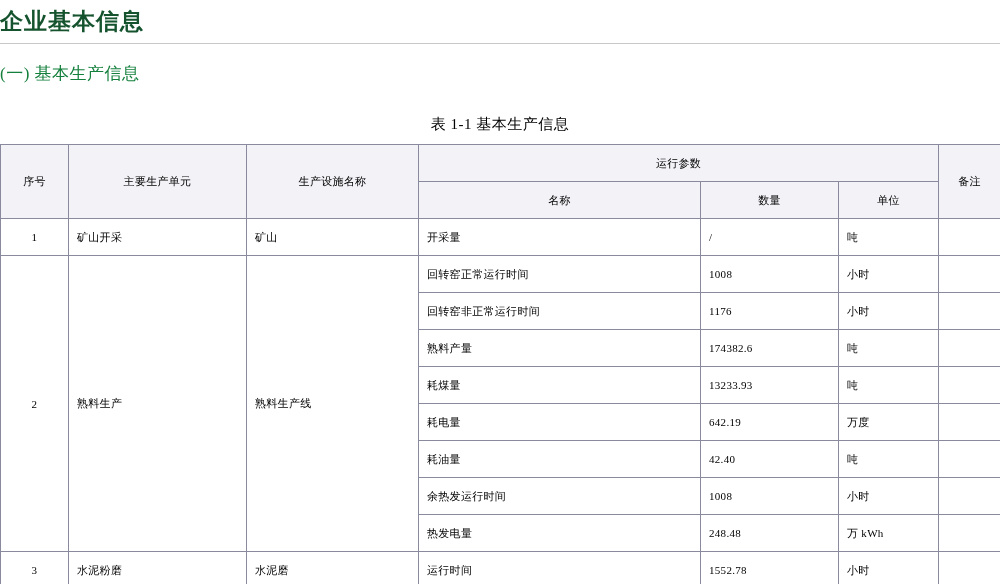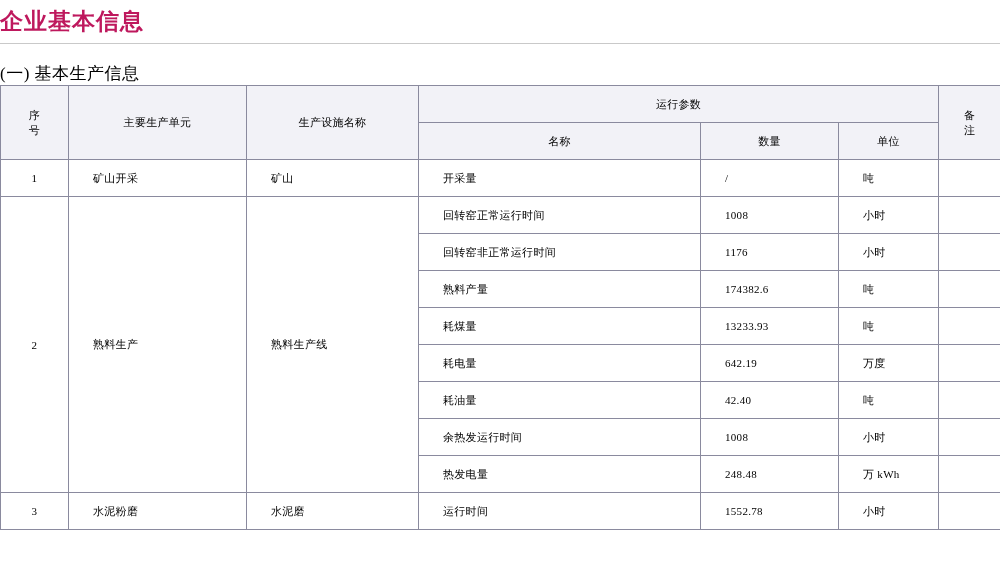--- a/index.html
+++ b/index.html
@@ -17,54 +17,54 @@
   .page {
     position: relative;
     width: 1000px;
     height: 584px;
     box-sizing: border-box;
   }
   .doc-title {
     font-family: "Liberation Sans", "DejaVu Sans", sans-serif;
     font-size: 23px;
     font-weight: bold;
-    color: #be185d;
+    color: #14532d;
     margin: 6px 0 0 0;
     padding: 0 0 6px 0;
     letter-spacing: 1px;
   }
   .title-rule {
     border: 0;
     border-top: 1px solid #c9c9c9;
     margin: 0 0 0 0;
   }
   .section-heading {
     font-family: "Liberation Serif", "DejaVu Serif", serif;
     font-size: 17px;
-    color: #000000;
+    color: #15803d;
     margin: 18px 0 0 0;
     letter-spacing: 0.5px;
   }
   .table-caption {
     text-align: center;
     font-size: 15px;
     margin: 30px 0 10px 0;
     letter-spacing: 0.5px;
   }
   table.info-table {
     border-collapse: collapse;
     width: 1000px;
     table-layout: fixed;
     font-size: 11px;
     font-family: "Liberation Serif", "DejaVu Serif", serif;
   }
   table.info-table th,
   table.info-table td {
     border: 1px solid #8a8a9e;
-    padding: 0 24px;
+    padding: 0 8px;
     height: 36px;
     vertical-align: middle;
     font-weight: normal;
     letter-spacing: 0.3px;
   }
   thead th {
     background: #f2f2f7;
     text-align: center;
   }
   td.ctr {
@@ -88,20 +88,21 @@
 </head>
 <body>
 
 <div class="page">
 
   <h1 class="doc-title">企业基本信息</h1>
   <hr class="title-rule">
 
   <div class="section-heading">(一) 基本生产信息</div>
 
+  <div class="table-caption">表 1-1  基本生产信息</div>
 
   <table class="info-table">
     <colgroup>
       <col class="col-seq">
       <col class="col-unit-name">
       <col class="col-facility">
       <col class="col-param">
       <col class="col-qty">
       <col class="col-uom">
       <col class="col-remark">

